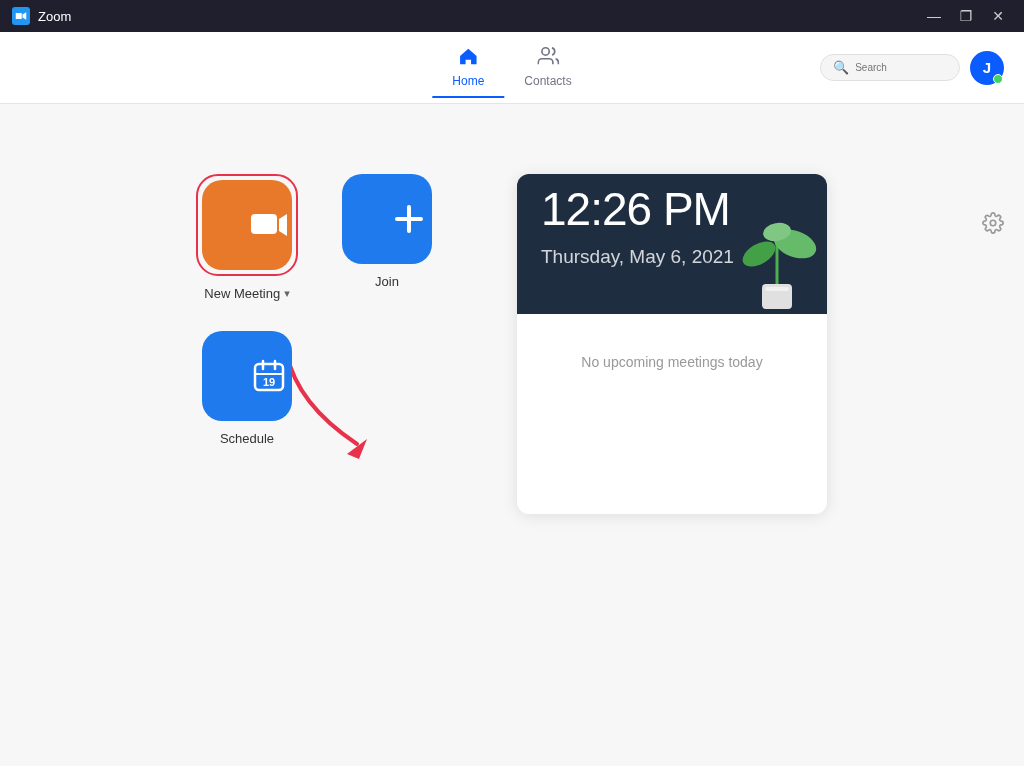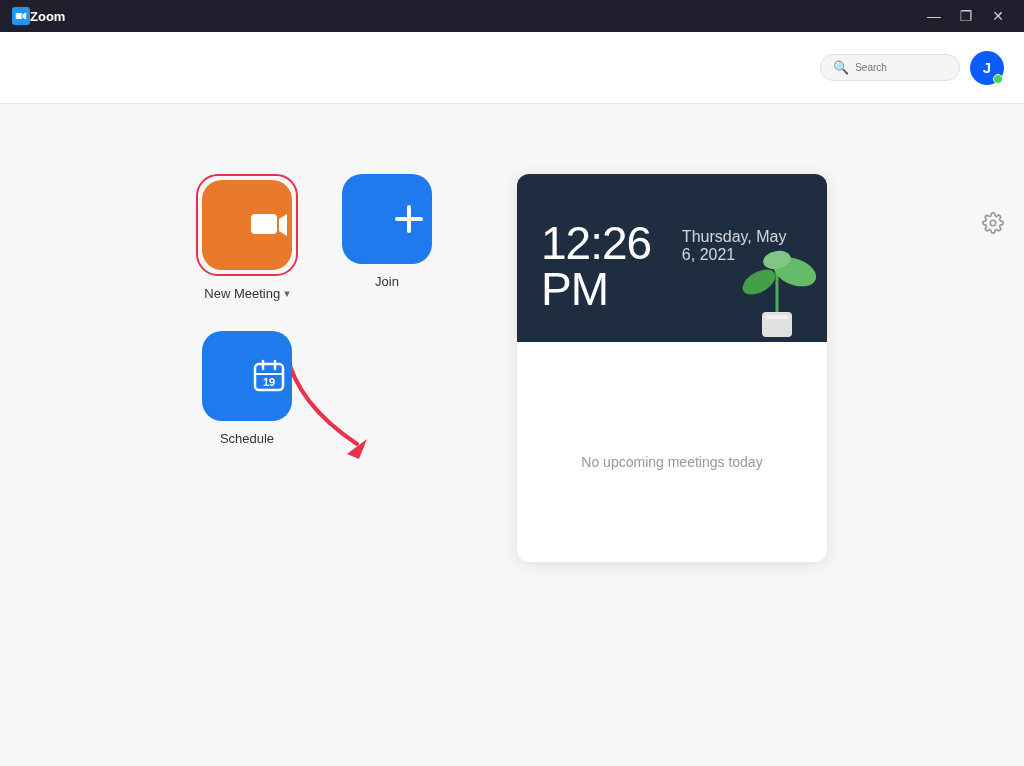--- a/index.html
+++ b/index.html
@@ -18,23 +18,23 @@
       background: #1f1f2e;
       display: flex;
       align-items: center;
       justify-content: space-between;
       padding: 0 12px;
       user-select: none;
     }
     .titlebar-left {
       display: flex;
       align-items: center;
+      gap: 8px;
       color: white;
       font-size: 13px;
-      font-weight: bold;
     }
     .zoom-logo-icon {
       width: 18px;
       height: 18px;
     }
     .titlebar-controls {
       display: flex;
       align-items: center;
       gap: 4px;
     }
@@ -233,53 +233,53 @@
     .calendar-card {
       width: 310px;
       border-radius: 12px;
       overflow: hidden;
       box-shadow: 0 2px 16px rgba(0,0,0,0.1);
       background: white;
       margin-top: 10px;
     }
     .calendar-header {
       background: #1e2d40;
-      padding: 46px 24px 30px 24px;
+      padding: 12px 24px 30px 24px;
       position: relative;
       overflow: hidden;
       min-height: 140px;
       display: flex;
+      flex-direction: column;
     }
     .calendar-time {
       font-size: 46px;
       font-weight: 300;
       color: white;
       line-height: 1;
       letter-spacing: -1px;
     }
     .calendar-date {
-      font-size: 16px;
+      font-size: 19px;
       color: rgba(255,255,255,0.8);
-      margin-top: 8px;
+      margin-top: 14px;
     }
     
     .plant-deco {
       position: absolute;
       right: 0;
       bottom: 0;
       width: 100px;
       height: 120px;
     }
     .calendar-body {
       padding: 40px 6px;
       min-height: 200px;
       display: flex;
-      align-items: center;
+      align-items: flex-start;
       justify-content: center;
-      margin-top: 20px;
     }
     .no-meetings-text {
       font-size: 14px;
       color: #999;
       text-align: center;
     }
 
     
     .camera-svg {
       width: 44px;
@@ -313,23 +313,42 @@
   <div class="titlebar-controls">
     <button class="titlebar-btn">—</button>
     <button class="titlebar-btn">❐</button>
     <button class="titlebar-btn close">✕</button>
   </div>
 </div>
 
 <div class="navbar">
   <div class="nav-tabs">
 
-
-
-
+    <div class="nav-tab active">
+      <span class="nav-tab-icon">
+        <svg width="22" height="22" viewBox="0 0 24 24" fill="#0b5cff">
+          <path d="M3 12L12 4l9 8v9h-6v-5h-6v5H3z"></path>
+        </svg>
+      </span>
+      <span>Home</span>
+    </div>
+
+
+
+    <div class="nav-tab">
+      <span class="nav-tab-icon">
+        <svg width="22" height="22" viewBox="0 0 24 24" fill="none" stroke="#747487" stroke-width="1.8">
+          <path d="M17 21v-2a4 4 0 0 0-4-4H5a4 4 0 0 0-4 4v2"></path>
+          <circle cx="9" cy="7" r="4"></circle>
+          <path d="M23 21v-2a4 4 0 0 0-3-3.87"></path>
+          <path d="M16 3.13a4 4 0 0 1 0 7.75"></path>
+        </svg>
+      </span>
+      <span>Contacts</span>
+    </div>
   </div>
   <div class="nav-right">
     <div class="search-box">
       <span class="search-icon-span">🔍</span>
       <input type="text" placeholder="Search" style="">
     </div>
     <div class="avatar-circle">
       <span>J</span>
       <div class="avatar-badge"></div>
     </div>

